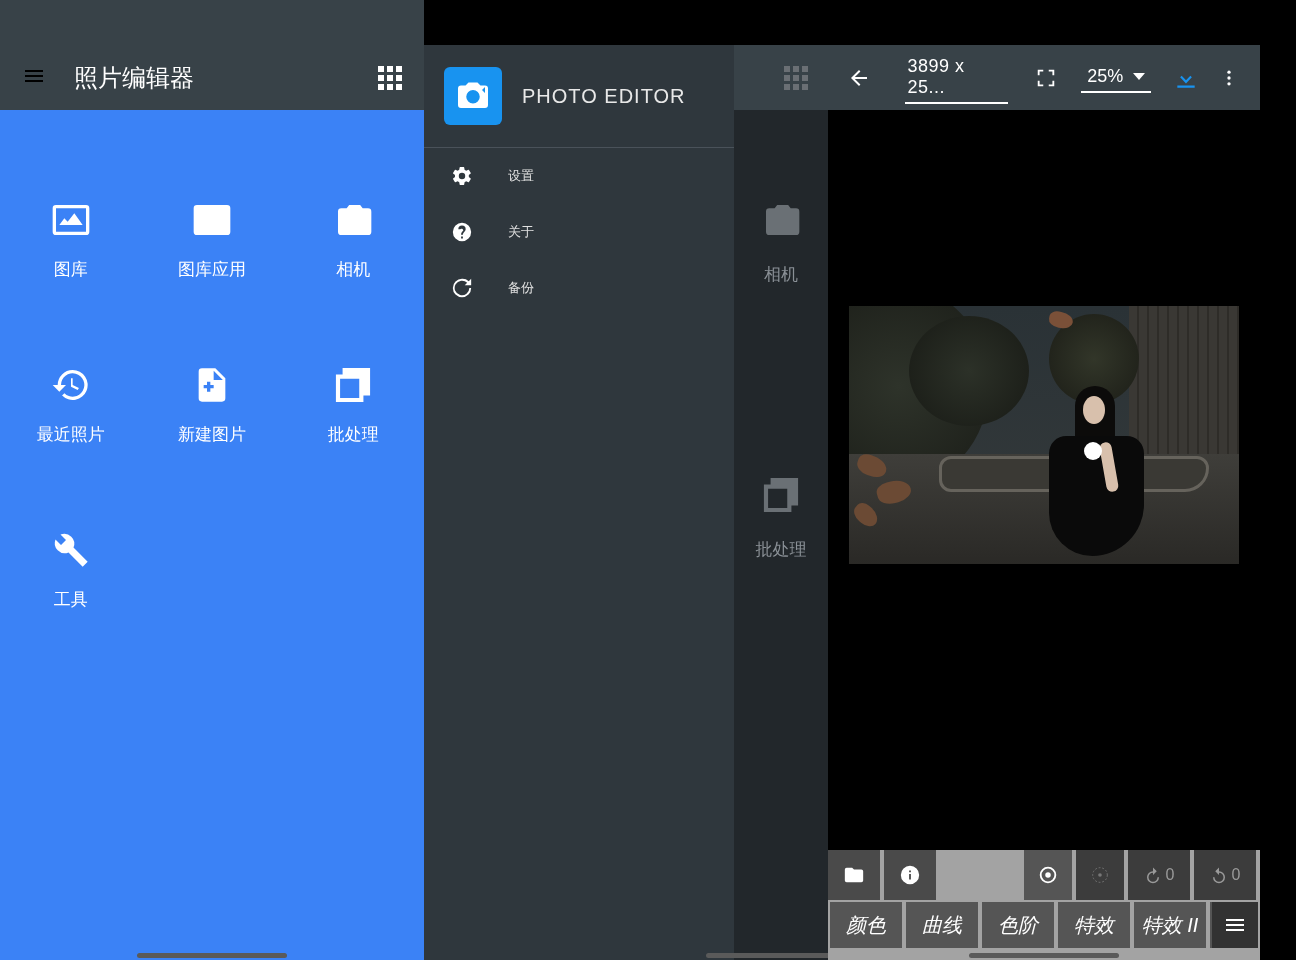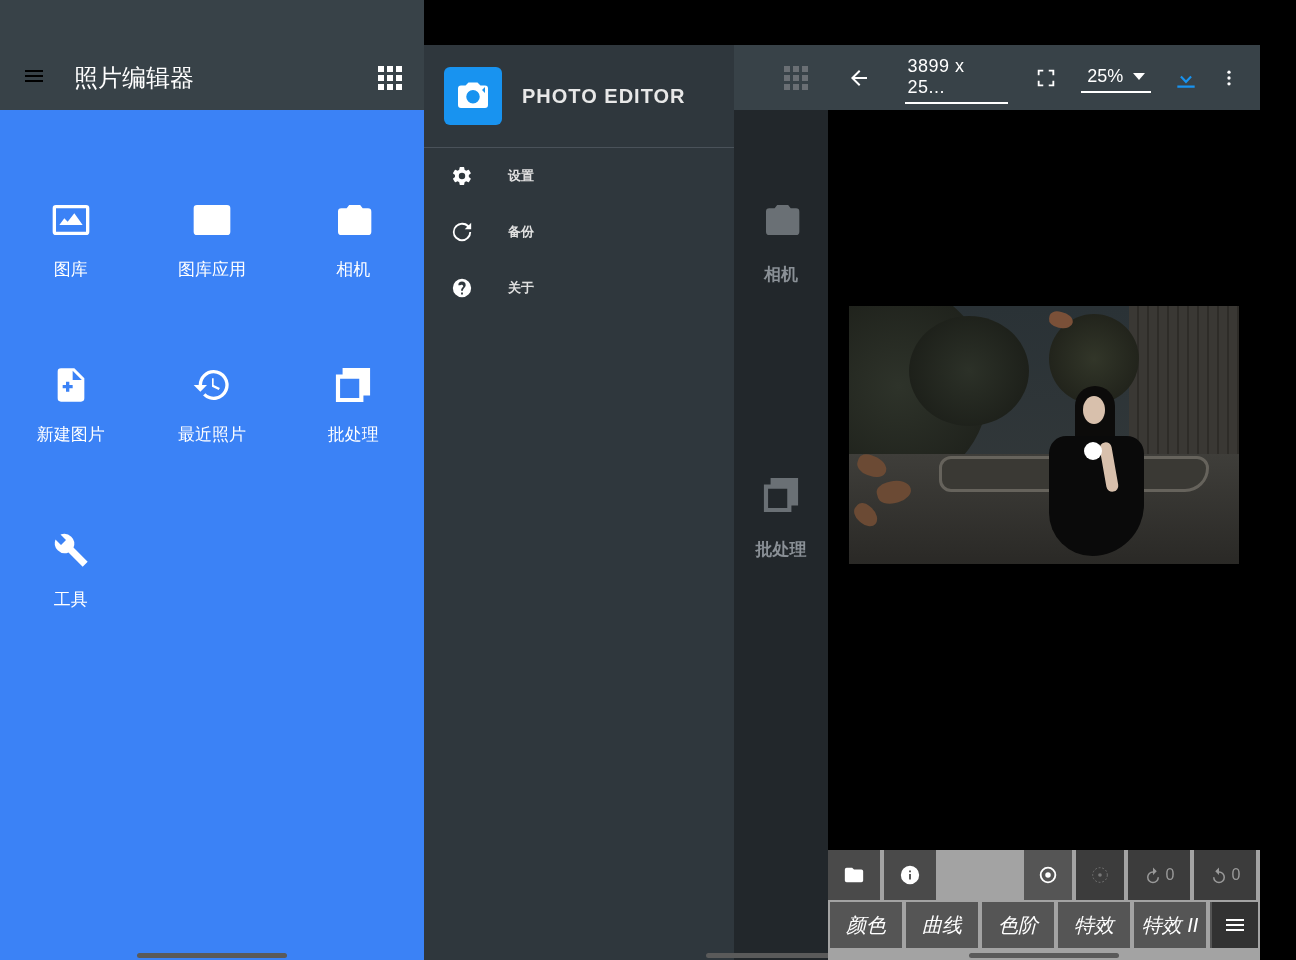--- a/index.html
+++ b/index.html
@@ -7,21 +7,21 @@
     width: 1296px;
     height: 960px;
     background: #000;
     font-family: -apple-system, "Helvetica Neue", Arial, sans-serif;
     color: #fff;
     overflow: hidden;
     display: flex;
   }
   .panel { position: relative; height: 960px; }
   .panel.left { width: 424px; background: #3b82f6; }
-  .panel.mid  { width: 404px; background: #22272b; font-weight: bold; }
+  .panel.mid  { width: 404px; background: #22272b; }
   .panel.right{ width: 432px; background: #a3a3a3; }
 
   
   .left .topbar {
     height: 110px;
     background: #384248;
     display: flex;
     align-items: center;
     padding: 0 18px;
     position: relative;
@@ -237,32 +237,32 @@
       <div class="ic">
         <svg viewBox="0 0 24 24">
             <path d="M12 8a5 5 0 1 0 5 5 5 5 0 0 0-5-5zm9-3h-3.2l-1.5-2h-6.6L8.2 5H5a2 2 0 0 0-2 2v12a2 2 0 0 0 2 2h16a2 2 0 0 0 2-2V7a2 2 0 0 0-2-2zm-9 13a5 5 0 1 1 5-5 5 5 0 0 1-5 5z"></path>
           </svg>
       </div>
       <span>相机</span>
     </div>
     <div class="grid-item">
       <div class="ic">
         <svg viewBox="0 0 24 24">
+            <path d="M13 3a9 9 0 0 0-9 9H1l4 4 4-4H6a7 7 0 1 1 2.05 4.95l-1.41 1.41A9 9 0 1 0 13 3zm-1 5v5l4 2 .75-1.23L13 12V8z"></path>
+          </svg>
+      </div>
+      <span>最近照片</span>
+    </div>
+    <div class="grid-item">
+      <div class="ic">
+        <svg viewBox="0 0 24 24">
             <path d="M14 2H6a2 2 0 0 0-2 2v16a2 2 0 0 0 2 2h12a2 2 0 0 0 2-2V8zm-1 12h-2v2h-2v-2H7v-2h2v-2h2v2h2zM13 9V3.5L18.5 9z"></path>
           </svg>
       </div>
       <span>新建图片</span>
-    </div>
-    <div class="grid-item">
-      <div class="ic">
-        <svg viewBox="0 0 24 24">
-            <path d="M13 3a9 9 0 0 0-9 9H1l4 4 4-4H6a7 7 0 1 1 2.05 4.95l-1.41 1.41A9 9 0 1 0 13 3zm-1 5v5l4 2 .75-1.23L13 12V8z"></path>
-          </svg>
-      </div>
-      <span>最近照片</span>
     </div>
     <div class="grid-item">
       <div class="ic">
         <svg viewBox="0 0 24 24">
             <path d="M3 7h14v14H3zM7 3h14v14h-2V5H7z" fill="none" stroke="#fff" stroke-width="2.5"></path>
           </svg>
       </div>
       <span>批处理</span>
     </div>
     <div class="grid-item">
@@ -292,32 +292,32 @@
       <div class="mic">
         <svg viewBox="0 0 24 24">
             <path d="M19.4 13a7.8 7.8 0 0 0 .1-1 7.8 7.8 0 0 0-.1-1l2.1-1.6a.5.5 0 0 0 .1-.6l-2-3.4a.5.5 0 0 0-.6-.2l-2.5 1a7.3 7.3 0 0 0-1.7-1l-.4-2.6a.5.5 0 0 0-.5-.4h-4a.5.5 0 0 0-.5.4L9 5.2a7.3 7.3 0 0 0-1.7 1l-2.5-1a.5.5 0 0 0-.6.2l-2 3.4a.5.5 0 0 0 .1.6L4.4 11a7.8 7.8 0 0 0-.1 1 7.8 7.8 0 0 0 .1 1l-2.1 1.6a.5.5 0 0 0-.1.6l2 3.4a.5.5 0 0 0 .6.2l2.5-1a7.3 7.3 0 0 0 1.7 1l.4 2.6a.5.5 0 0 0 .5.4h4a.5.5 0 0 0 .5-.4l.4-2.6a7.3 7.3 0 0 0 1.7-1l2.5 1a.5.5 0 0 0 .6-.2l2-3.4a.5.5 0 0 0-.1-.6zM12 15.5A3.5 3.5 0 1 1 15.5 12 3.5 3.5 0 0 1 12 15.5z"></path>
           </svg>
       </div>
       <span>设置</span>
     </div>
     <div class="menu-item">
       <div class="mic">
         <svg viewBox="0 0 24 24">
-            <path d="M12 2a10 10 0 1 0 10 10h-2a8 8 0 1 1-2.34-5.66L15 9h7V2l-2.64 2.64A10 10 0 0 0 12 2z"></path>
-          </svg>
-      </div>
-      <span>备份</span>
+            <path d="M12 2a10 10 0 1 0 10 10A10 10 0 0 0 12 2zm1 17h-2v-2h2zm2.07-7.75l-.9.92A3.4 3.4 0 0 0 13 15h-2v-.5a4 4 0 0 1 1.17-2.83l1.24-1.26A2 2 0 0 0 10 9H8a4 4 0 0 1 8 0 3.2 3.2 0 0 1-.93 2.25z"></path>
+          </svg>
+      </div>
+      <span>关于</span>
     </div>
     <div class="menu-item">
       <div class="mic">
         <svg viewBox="0 0 24 24">
-            <path d="M12 2a10 10 0 1 0 10 10A10 10 0 0 0 12 2zm1 17h-2v-2h2zm2.07-7.75l-.9.92A3.4 3.4 0 0 0 13 15h-2v-.5a4 4 0 0 1 1.17-2.83l1.24-1.26A2 2 0 0 0 10 9H8a4 4 0 0 1 8 0 3.2 3.2 0 0 1-.93 2.25z"></path>
-          </svg>
-      </div>
-      <span>关于</span>
+            <path d="M12 2a10 10 0 1 0 10 10h-2a8 8 0 1 1-2.34-5.66L15 9h7V2l-2.64 2.64A10 10 0 0 0 12 2z"></path>
+          </svg>
+      </div>
+      <span>备份</span>
     </div>
   </div>
 
   <div class="mid-right">
     <div class="pad-top"></div>
     <div class="pad-bar">
       <div>
         <div class="apps-grid dim">
             <span></span>
             <span></span>

